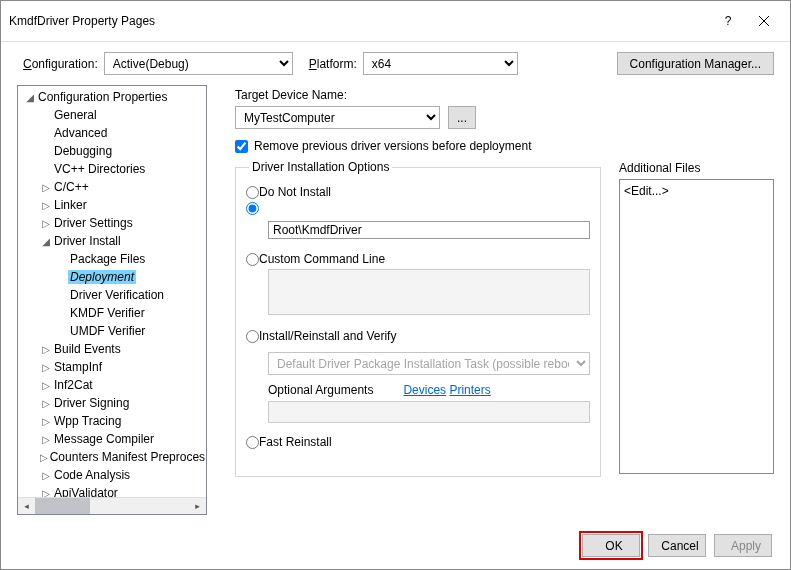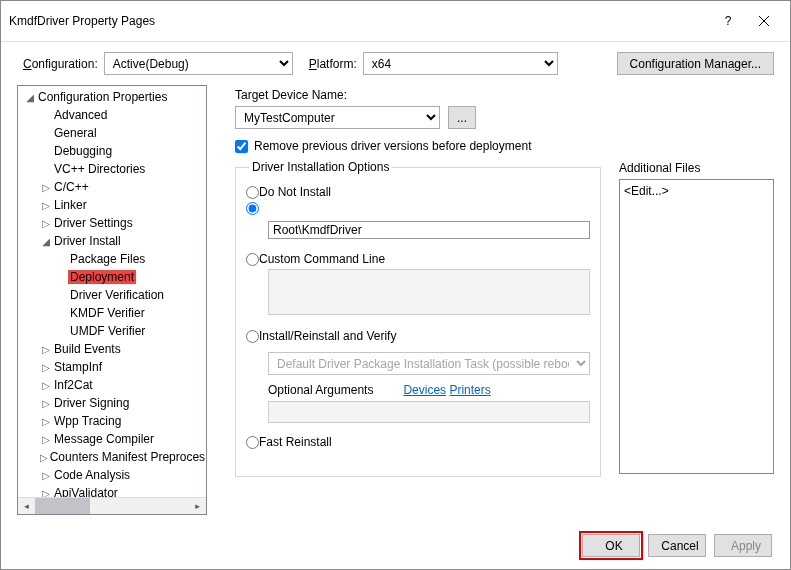--- a/index.html
+++ b/index.html
@@ -7,29 +7,29 @@
 .dialog { width: 791px; height: 570px; border: 1px solid #888; background: #fff; position: relative; }
 .titlebar { height: 41px; display: flex; align-items: center; padding: 0 8px; border-bottom: 1px solid #e0e0e0; }
 .title-text { flex: 1; font-size: 12px; }
 .titlebar-btn { width: 36px; height: 28px; display: flex; align-items: center; justify-content: center; cursor: pointer; }
 .titlebar-btn svg { width: 10px; height: 10px; }
 .config-row { display: flex; align-items: center; padding: 10px 16px 10px 22px; gap: 6px; }
 .config-row label { font-size: 12px; }
 .config-row .underline { text-decoration: underline; }
 select.combo { height: 23px; border: 1px solid #adadad; background: #fff; padding: 0 4px; font-size: 12px; }
 .cfg-sel { width: 189px; }
-.plat-sel { width: 195px; }
+.plat-sel { width: 155px; }
 .cfg-mgr-btn { height: 23px; border: 1px solid #adadad; background: #e1e1e1; padding: 0 12px; cursor: pointer; }
 .main-area { display: flex; padding: 0 16px; height: 430px; }
 .tree-panel { width: 190px; border: 1px solid #828790; overflow: hidden; position: relative; }
 .tree-content { padding: 2px 0; }
 .tree-item { display: flex; align-items: center; height: 18px; padding-left: 4px; white-space: nowrap; cursor: pointer; }
 .tree-item .caret { width: 12px; display: inline-flex; justify-content: center; font-size: 10px; color: #666; }
 .tree-item .label { padding: 0 2px; }
-.tree-item.selected .label { background: #ef4444; }
+.tree-item.selected .label { background: #7dd3fc; font-style: italic; }
 .indent0 { padding-left: 6px; }
 .indent1 { padding-left: 22px; }
 .indent2 { padding-left: 38px; }
 .tree-scroll-h { position: absolute; bottom: 0; left: 0; right: 0; height: 17px; background: #f0f0f0; display: flex; align-items: center; border-top: 1px solid #ddd; }
 .scroll-btn { width: 17px; height: 17px; display: flex; align-items: center; justify-content: center; background: #f0f0f0; cursor: pointer; font-size: 9px; color: #555; }
 .scroll-track { flex: 1; height: 17px; position: relative; }
 .scroll-thumb { position: absolute; left: 0; top: 0; width: 55px; height: 17px; background: #c2c3c9; }
 .form-panel { flex: 1; padding: 0 0 0 28px; }
 .form-row { margin-bottom: 4px; }
 .target-label { margin-top: 3px; margin-bottom: 4px; }
@@ -91,25 +91,25 @@
 
   <div class="main-area">
     <div class="tree-panel">
       <div class="tree-content" id="tree-content">
           <div class="tree-item indent0">
             <span class="caret">◢</span>
             <span class="label">Configuration Properties</span>
           </div>
           <div class="tree-item indent1">
             <span class="caret"></span>
+            <span class="label">General</span>
+          </div>
+          <div class="tree-item indent1">
+            <span class="caret"></span>
             <span class="label">Advanced</span>
-          </div>
-          <div class="tree-item indent1">
-            <span class="caret"></span>
-            <span class="label">General</span>
           </div>
           <div class="tree-item indent1">
             <span class="caret"></span>
             <span class="label">Debugging</span>
           </div>
           <div class="tree-item indent1">
             <span class="caret"></span>
             <span class="label">VC++ Directories</span>
           </div>
           <div class="tree-item indent1">

